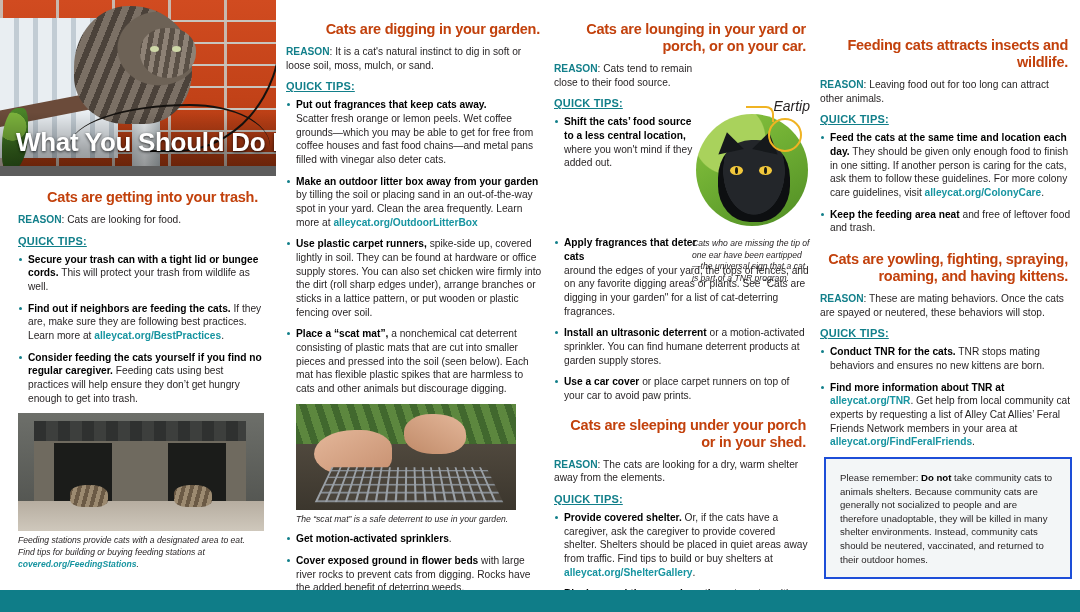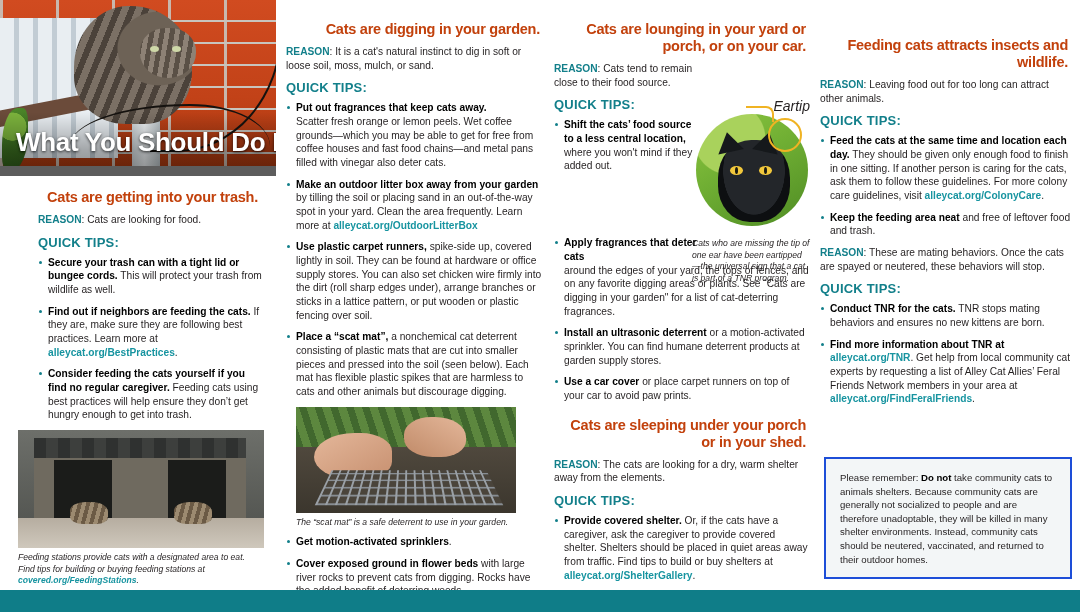--- a/index.html
+++ b/index.html
@@ -99,35 +99,35 @@
     background:#5d5d5d;
   }
 
   
   .sec-head{
     color:#c2410c;font-weight:bold;font-size:14.5px;line-height:1.18;
     text-align:right;margin:13px 4px 7px 4px;letter-spacing:-0.25px;
   }
   .reason{font-size:10.2px;line-height:1.33;color:#231f20;margin:0 0 8px 0;}
   .reason .lbl{color:#127f8a;font-weight:bold;}
-  .qt{color:#127f8a;font-weight:bold;font-size:13px;margin:0 0 6px 0;letter-spacing:.2px;}
+  .qt{color:#127f8a;font-weight:bold;font-size:11px;margin:0 0 6px 0;letter-spacing:.2px;text-decoration:underline;}
 
   ul.tips{list-style:none;margin:0;padding:0;}
   ul.tips li{
     position:relative;padding-left:10px;margin-bottom:8px;
     font-size:10.2px;line-height:1.34;color:#231f20;
   }
   ul.tips li:before{
     content:"";position:absolute;left:1px;top:5px;
     width:3px;height:3px;background:#127f8a;border-radius:50%;
   }
   b{font-weight:bold;color:#000;}
   .link{color:#1794a0;font-weight:bold;}
   u.und{text-decoration:underline;}
-  .pad1{padding:0 10px 0 14px;margin-left:20px;}
+  .pad1{padding:0 10px 0 14px;}
 
   
   .photo{position:relative;overflow:hidden;background:#3a3a3a;}
   .caption{
     font-size:8.6px;line-height:1.35;font-style:italic;color:#231f20;
     margin-top:4px;
   }
   .caption .link{font-style:italic;}
 
   
@@ -397,20 +397,21 @@
 
     <ul class="tips">
       <li>
         <b>Feed the cats at the same time and location each day.</b><span> They should be given only enough food to finish in one sitting. If another person is caring for the cats, ask them to follow these guidelines. For more colony care guidelines, visit </span><span class="link">alleycat.org/ColonyCare</span><span>.</span>
       </li>
       <li>
         <b>Keep the feeding area neat</b><span> and free of leftover food and trash.</span>
       </li>
     </ul>
 
+    <div class="sec-head" style="margin-top:16px;">Cats are yowling, fighting, spraying, roaming, and having kittens.</div>
 
     <p class="reason">
       <span class="lbl">REASON</span><span>: </span><span>These are mating behaviors. Once the cats are spayed or neutered, these behaviors will stop.</span>
     </p>
     <div class="qt">QUICK TIPS:</div>
 
     <ul class="tips">
       <li>
         <b>Conduct TNR for the cats.</b><span> TNR stops mating behaviors and ensures no new kittens are born.</span>
       </li>

